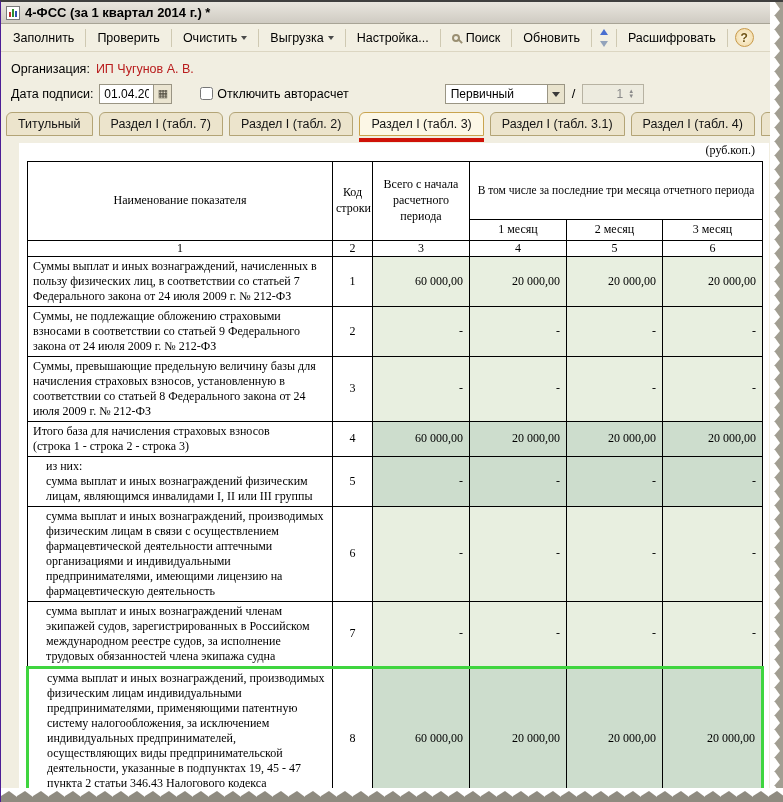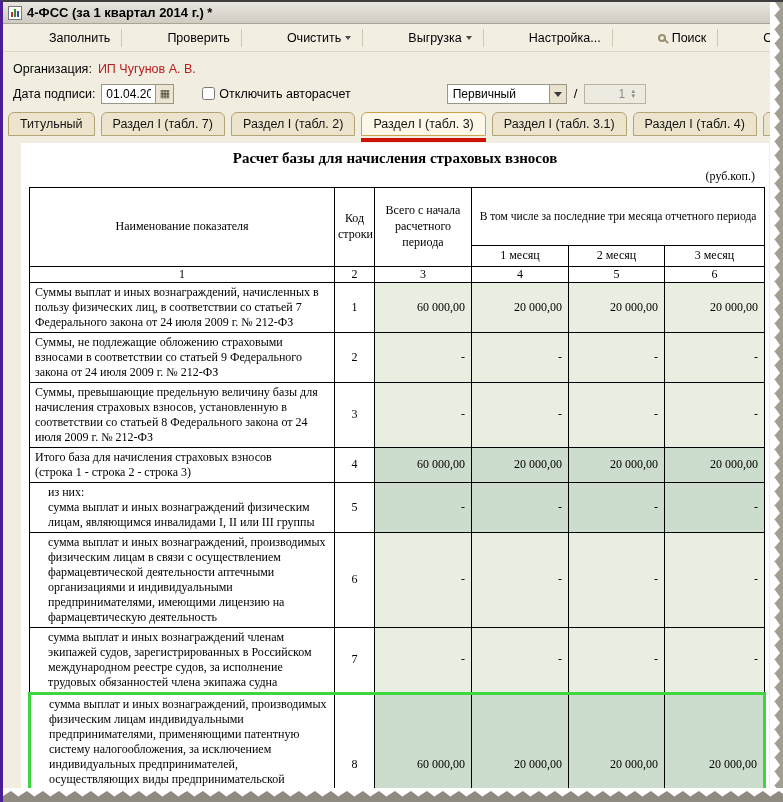--- a/index.html
+++ b/index.html
@@ -6,41 +6,41 @@
   html,body { margin:0; padding:0; }
   body {
     width:783px; height:802px; overflow:hidden;
     font-family:"Liberation Sans", sans-serif;
     background:#ffffff;
   }
   .window {
     position:relative; width:783px; height:802px;
     background:#f1eee1;
     border-top:2px solid #3f3f3f;
-    border-left:3px solid #4c1d95;
+    border-left:1px solid #4c1d95;
   }
   
   .titlebar {
     height:22px; display:flex; align-items:center; gap:5px;
     padding:0 5px;
     background:linear-gradient(#e9e6df,#cfcbc2);
     border-bottom:1px solid #a8a496;
     font-size:13px; font-weight:bold; color:#000;
   }
   .app-icon { display:inline-flex; }
   
   .toolbar {
     height:28px; display:flex; align-items:center;
     padding:0 4px; background:#f2efe2;
     border-bottom:1px solid #dcd6c2;
   }
   .tb-btn {
     background:transparent; border:1px solid transparent; border-radius:3px;
     font-family:inherit; font-size:12.5px; color:#000;
-    padding:4px 7px; display:inline-flex; align-items:center; gap:4px; cursor:default;margin-left:34px;
+    padding:4px 7px; display:inline-flex; align-items:center; gap:4px; cursor:default;
   }
   .sep { width:1px; height:18px; background:#cfc9b2; margin:0 3px; flex:0 0 auto; }
   .dd-arrow {
     width:0; height:0; border:3px solid transparent; border-top:4px solid #4a4a4a;
     margin-top:4px; display:inline-block;
   }
   .mag { position:relative; width:8px; height:8px; border:2px solid #9a8f72; border-radius:50%; display:inline-block; margin-right:2px; }
   .mag::after { content:""; position:absolute; width:6px; height:2px; background:#9a8f72; transform:rotate(45deg); right:-5px; bottom:-2px; }
   .sort-icon { display:inline-flex; flex-direction:column; align-items:center; padding:2px 4px; }
   .tri-up { width:0; height:0; border:4px solid transparent; border-bottom:6px solid #4a6fd0; }
@@ -221,21 +221,20 @@
     <div class="tab"><span>Титульный</span></div>
     <div class="tab"><span>Раздел I (табл. 7)</span></div>
     <div class="tab"><span>Раздел I (табл. 2)</span></div>
     <div class="tab active"><span>Раздел I (табл. 3)</span></div>
     <div class="tab"><span>Раздел I (табл. 3.1)</span></div>
     <div class="tab"><span>Раздел I (табл. 4)</span></div>
     <div class="tab"><span>Раздел I (табл. 4.1)</span></div>
   </div>
 
   <div class="content">
-    <div class="report-title">Расчет базы для начисления страховых взносов</div>
     <div class="units">(руб.коп.)</div>
 
     <table class="rep">
       <colgroup>
         <col style="width:305px">
           <col style="width:40px">
           <col style="width:97px">
         <col style="width:97px">
           <col style="width:96px">
           <col style="width:100px">

